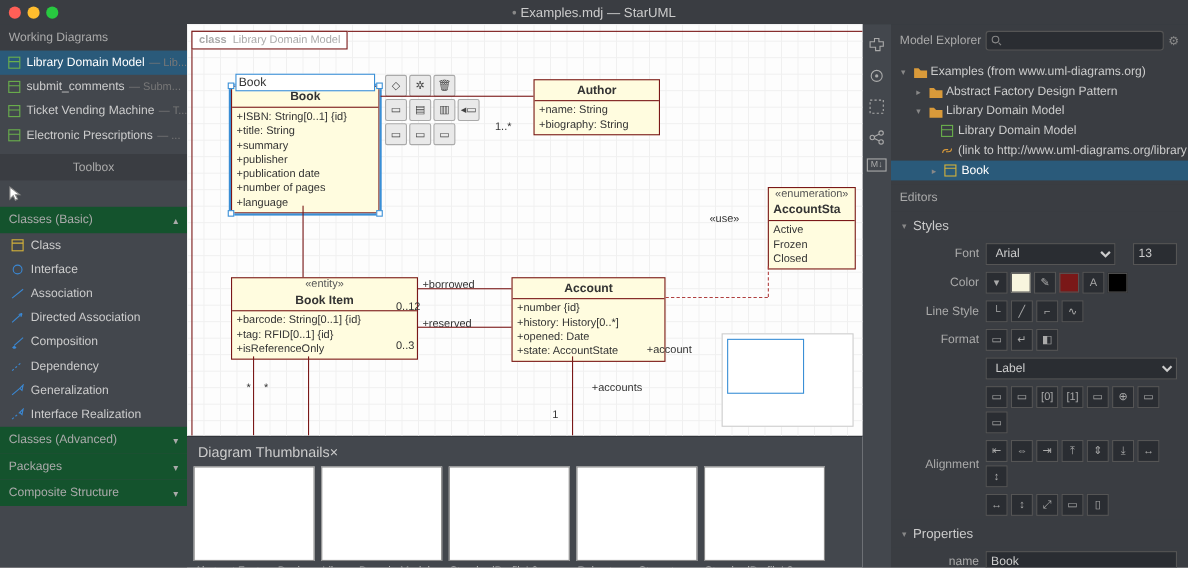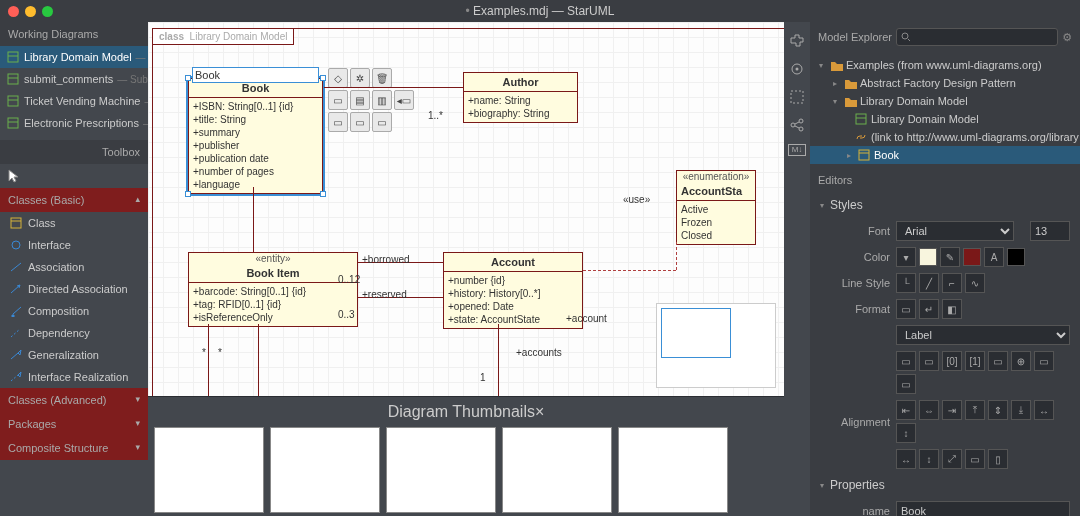--- a/index.html
+++ b/index.html
@@ -3,27 +3,27 @@
 <meta charset="utf-8">
 <style>
 *{box-sizing:border-box;margin:0;padding:0;font-family:Arial,sans-serif}
 body{background:#3a3d42;color:#aaa;font-size:11px;overflow:hidden;width:1080px;height:516px}
 .titlebar{height:22px;background:#3a3d42;display:flex;align-items:center;position:relative}
 .traffic{display:flex;gap:6px;padding-left:8px}
 .dot{width:11px;height:11px;border-radius:50%}
 .title{position:absolute;left:50%;transform:translateX(-50%);color:#ccc;font-size:12px}
 .title::before{content:"• ";color:#888}
 .main{display:flex;height:494px}
-.left{width:148px;background:#43474d;display:flex;flex-direction:column}
+.left{width:170px;background:#43474d;display:flex;flex-direction:column}
 .panel-title{padding:6px 8px;font-size:11px;color:#aaa;background:#3a3d42}
 .wd-item{padding:4px 6px;display:flex;align-items:center;gap:4px;color:#ccc;font-size:11px;white-space:nowrap;overflow:hidden}
 .wd-item.active{background:#2a5a7a;color:#fff}
 .wd-item .icon{width:14px;height:14px;flex-shrink:0}
 .wd-suffix{color:#777;font-size:10px}
-.toolbox-sec{padding:6px 8px;background:#7f1d1d;display:flex;justify-content:space-between;align-items:flex-start;cursor:pointer}
+.toolbox-sec{padding:6px 8px;background:#14532d;display:flex;justify-content:space-between;align-items:flex-end;cursor:pointer}
 .toolbox-sec .chev{font-size:9px}
 .tb-item{padding:5px 10px;display:flex;align-items:center;gap:6px;color:#ccc;font-size:11px;cursor:pointer}
 .tb-icon{width:12px;height:12px;flex-shrink:0}
 .center{flex:1;background:#fff;position:relative;display:flex;flex-direction:column}
 .canvas{flex:1;background:#fdfdfd;background-image:linear-gradient(#f0f0f0 1px,transparent 1px),linear-gradient(90deg,#f0f0f0 1px,transparent 1px);background-size:15px 15px;position:relative;overflow:hidden}
 .uml-class{position:absolute;background:#fffcdf;border:1px solid #7a1818}
 .uml-title{text-align:center;font-weight:bold;font-size:11px;padding:3px;border-bottom:1px solid #7a1818;color:#333}
 .uml-stereo{text-align:center;font-size:10px;color:#555}
 .uml-attrs{padding:2px 4px;font-size:10px;color:#333;line-height:1.3}
 .selected{outline:2px solid #3a8fd6}
@@ -32,21 +32,21 @@
 .flyout{position:absolute;display:flex;gap:2px}
 .flyout-btn{width:20px;height:20px;background:#e9e9e9;border:1px solid #aaa;border-radius:2px;display:flex;align-items:center;justify-content:center;font-size:10px;color:#444}
 .rel-label{position:absolute;font-size:10px;color:#333;background:transparent}
 .line{position:absolute;background:#7a1818}
 .dline{position:absolute;border-top:1px dashed #b04040}
 .frame{position:absolute;border:1px solid #7a1818}
 .frame-tab{position:absolute;top:-1px;left:-1px;background:#fff;border:1px solid #7a1818;padding:2px 6px;font-size:10px}
 .frame-tab b{font-weight:bold}
 .minimap{position:absolute;right:8px;bottom:8px;width:120px;height:85px;background:#fff;border:1px solid #ccc}
 .thumbs{height:120px;background:#43474d;border-top:1px solid #2a2d32}
-.thumbs-head{padding:6px 10px;display:flex;justify-content:center;color:#ccc;font-size:16px}
+.thumbs-head{padding:6px 10px;display:flex;justify-content:flex-start;color:#ccc;font-size:13px}
 .thumbs-row{display:flex;gap:6px;padding:0 6px;height:88px}
 .thumb{width:110px;height:86px;background:#fff;border:1px solid #888;position:relative}
 .thumb-lbl{position:absolute;bottom:-16px;left:0;font-size:10px;color:#bbb;white-space:nowrap;overflow:hidden;width:110px}
 .vtool{width:26px;background:#43474d;display:flex;flex-direction:column;align-items:center;gap:10px;padding-top:10px}
 .vtool-btn{width:18px;height:18px;color:#aaa;cursor:pointer;display:flex;align-items:center;justify-content:center}
 .right{width:270px;background:#3a3d42;display:flex;flex-direction:column;overflow:hidden}
 .right-head{padding:6px 8px;display:flex;align-items:center;gap:4px}
 .search{flex:1;background:#2a2d32;border:1px solid #555;border-radius:3px;height:18px;padding:0 4px;color:#ccc;display:flex;align-items:center}
 .tree{padding:4px 0;font-size:11px}
 .tree-item{padding:2px 4px;display:flex;align-items:center;gap:3px;color:#ccc;white-space:nowrap;overflow:hidden}
@@ -108,21 +108,21 @@
       <div class="wd-item">
         <svg class="icon">
             <rect x="2" y="2" width="10" height="10" fill="none" stroke="#6ab04c"></rect>
             <line x1="2" y1="6" x2="12" y2="6" stroke="#6ab04c"></line>
           </svg>
         <span>Electronic Prescriptions</span>
         <span class="wd-suffix">— ...</span>
       </div>
     </div>
 
-    <div class="panel-title" style="margin-top:6px;display:flex;justify-content:flex-end">
+    <div class="panel-title" style="margin-top:6px;display:flex;justify-content:center">
       <span>Toolbox</span>
     </div>
     <div style="padding:4px 6px">
       <svg width="16" height="16">
           <path d="M3 2 L3 13 L6 10 L8 14 L10 13 L8 9 L12 9 Z" fill="#fff" stroke="#888"></path>
         </svg>
     </div>
 
     <div class="toolbox-sec">
       <span>Classes (Basic)</span>

